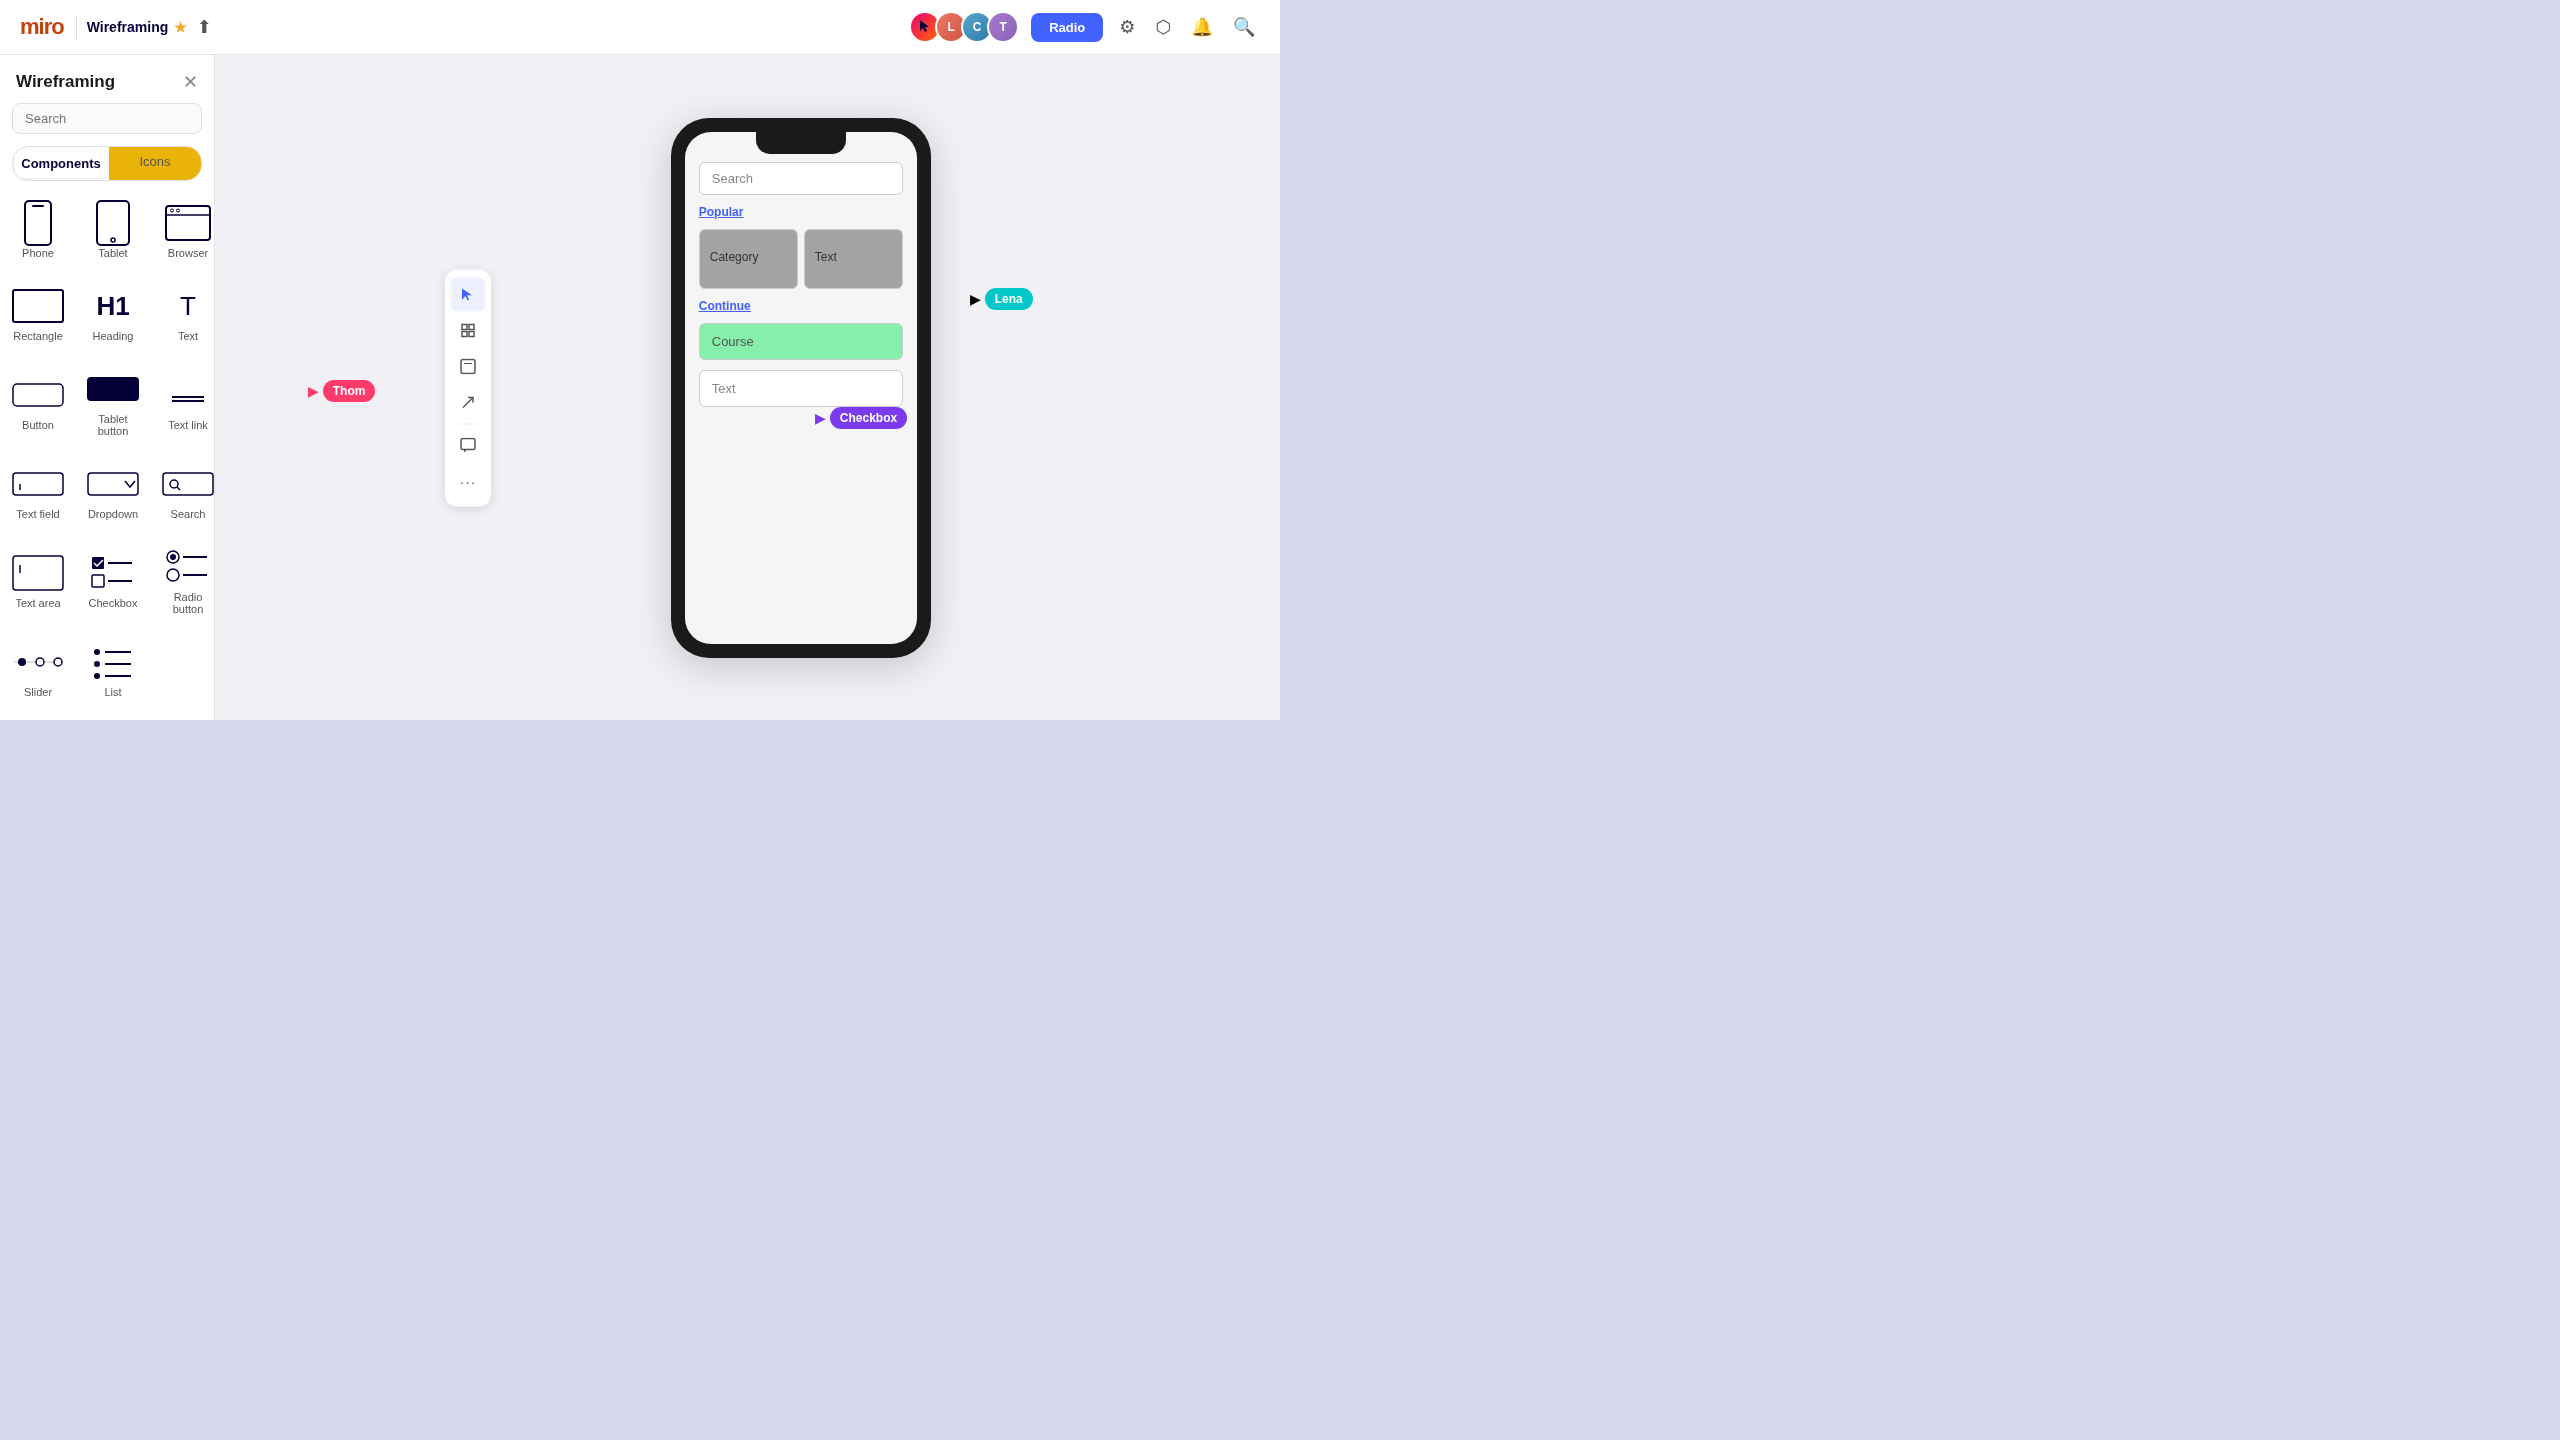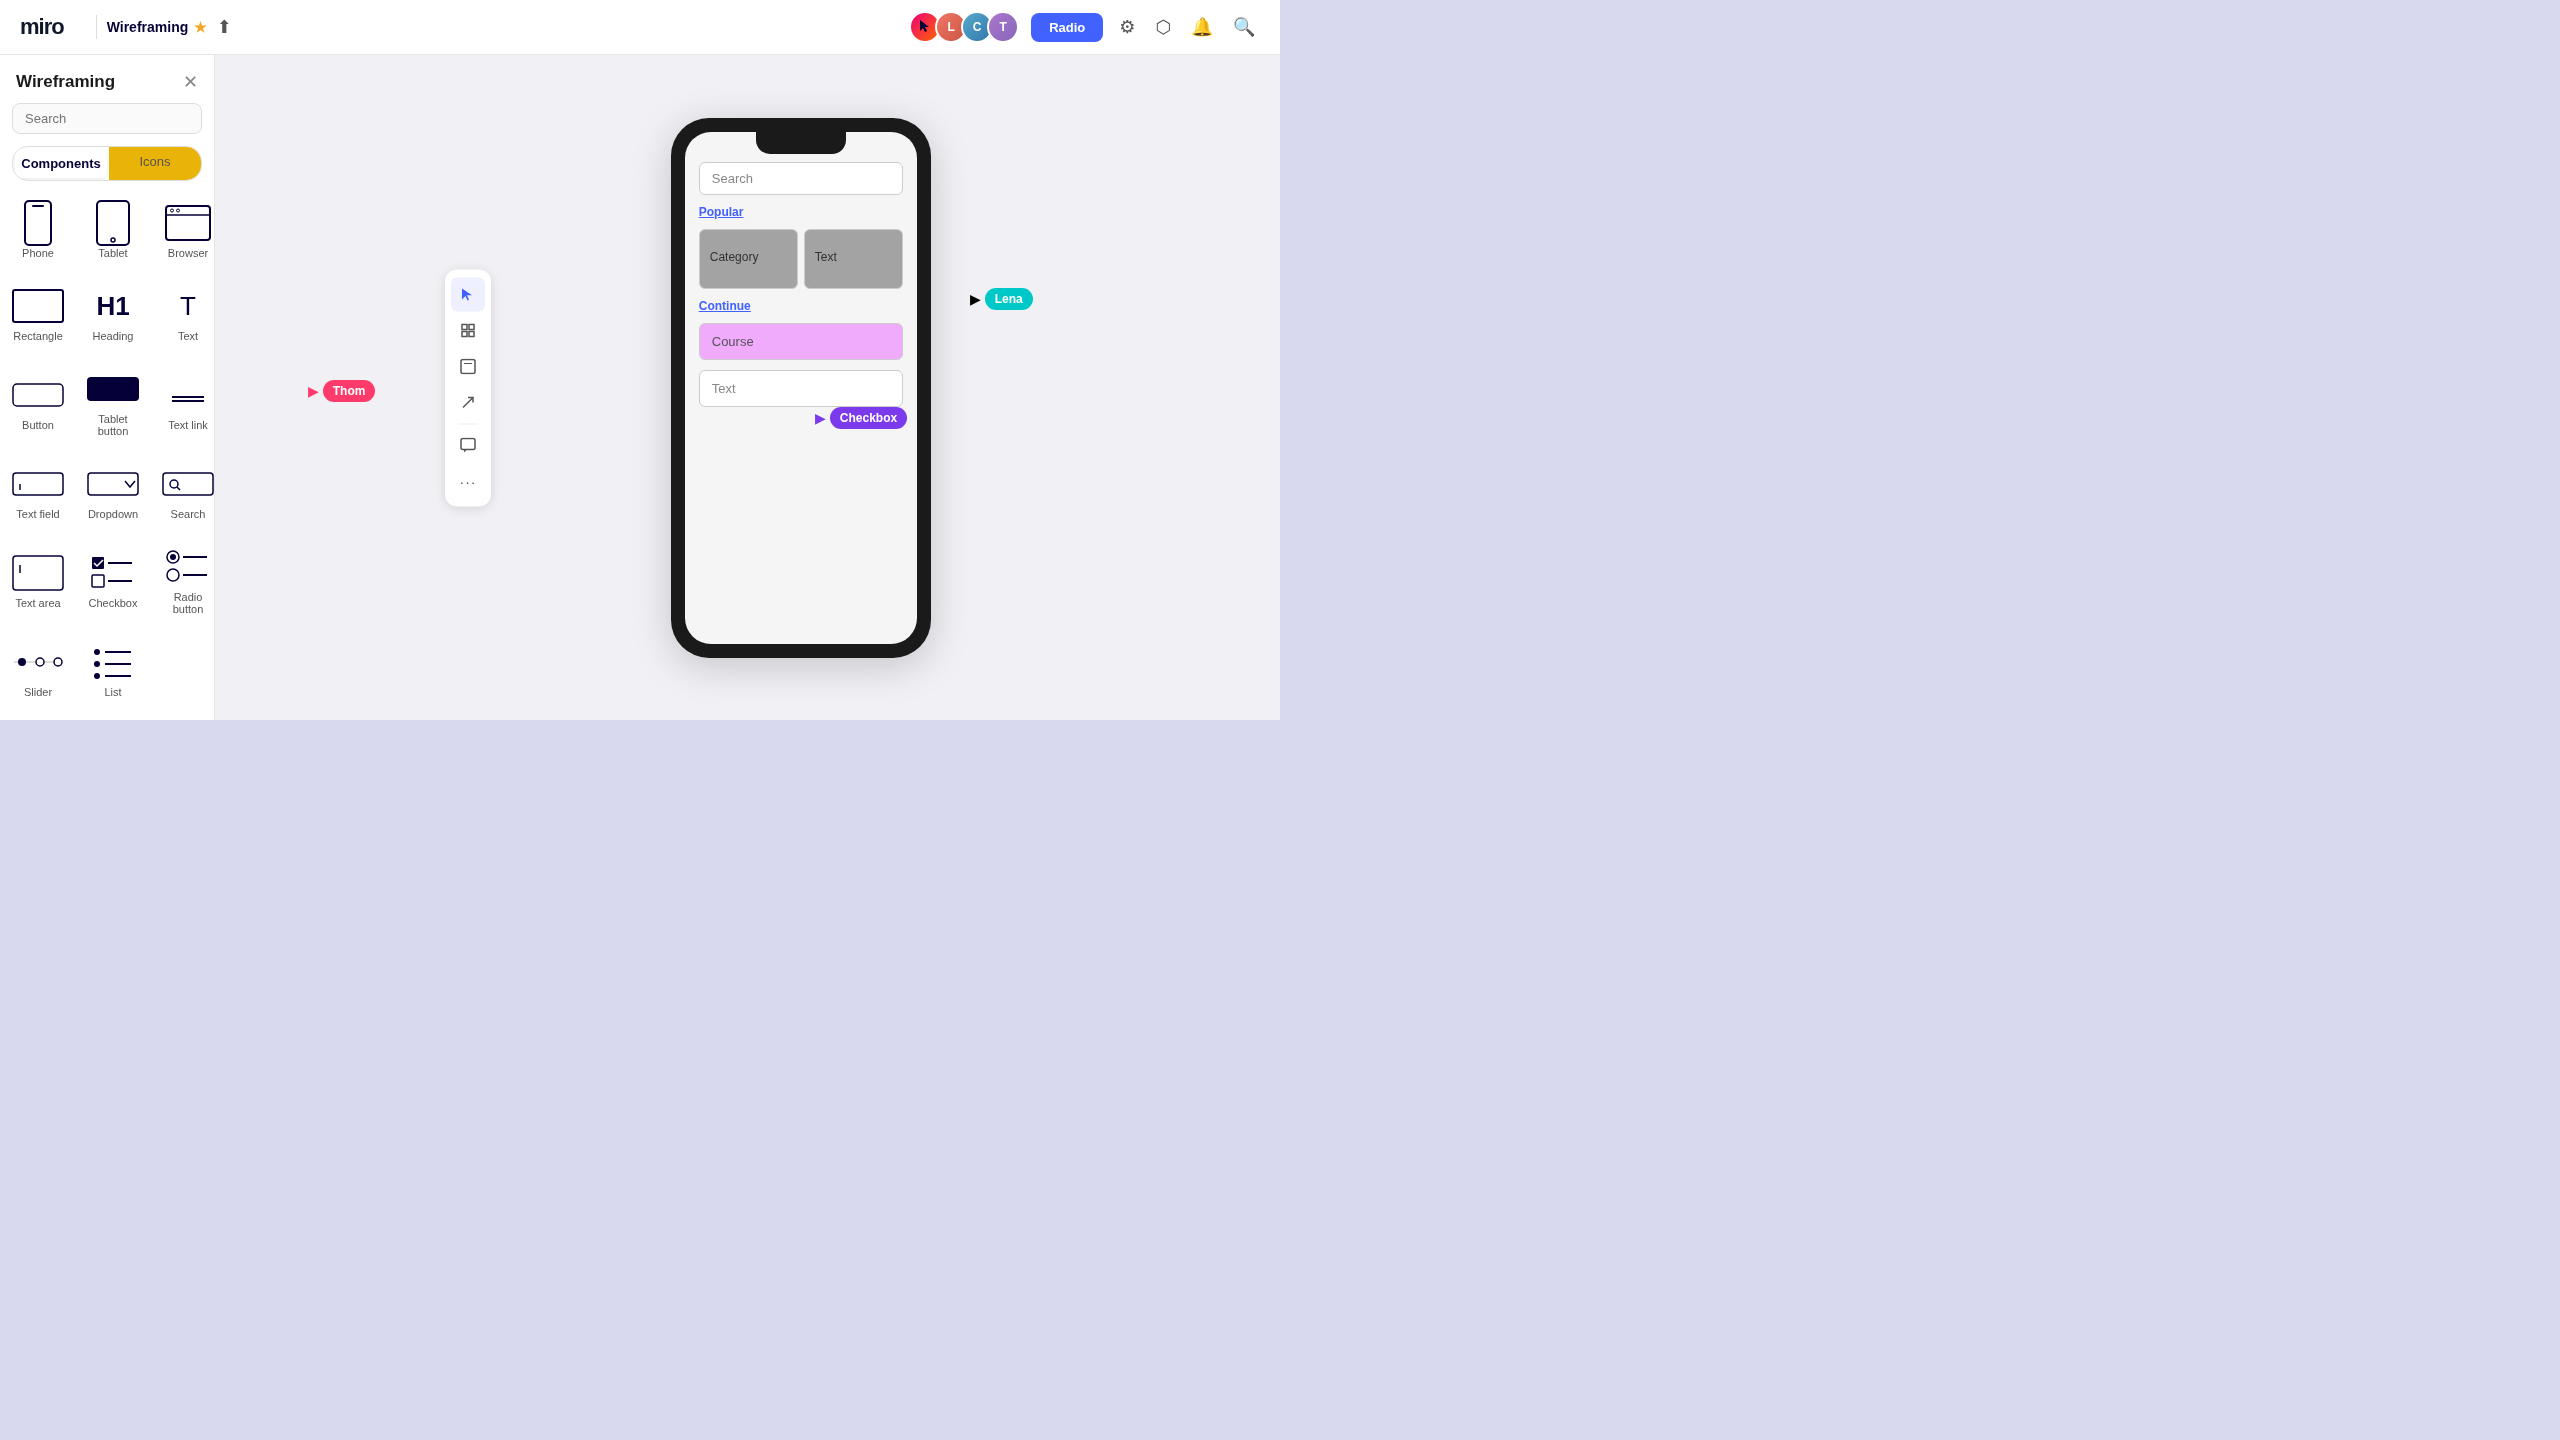--- a/index.html
+++ b/index.html
@@ -20,23 +20,23 @@
       background: #fff;
       display: flex;
       align-items: center;
       padding: 0 20px;
       z-index: 10;
       border-bottom: 1px solid #e5e5e5;
     }
     .topbar-logo {
       font-size: 22px;
       font-weight: 900;
-      color: #0f172a;
+      color: #c2410c;
       letter-spacing: -1px;
-      margin-right: 22px;
+      margin-right: 2px;
       text-align: right;
     }
     .topbar-divider {
       width: 1px;
       height: 24px;
       background: #ddd;
       margin: 0 10px;
     }
     .topbar-board-name {
       font-size: 14px;
@@ -282,21 +282,21 @@
       min-height: 60px;
       position: relative;
     }
     .phone-continue {
       font-size: 12px;
       color: #4262ff;
       font-weight: 600;
       text-decoration: underline;
     }
     .phone-input-box {
-      background: #f0abfc;
+      background: #86efac;
       border: 1px solid #ccc;
       border-radius: 6px;
       padding: 10px 12px;
       font-size: 13px;
       color: #555;
     }
     .phone-text-box {
       background: #fff;
       border: 1px solid #ccc;
       border-radius: 6px;

